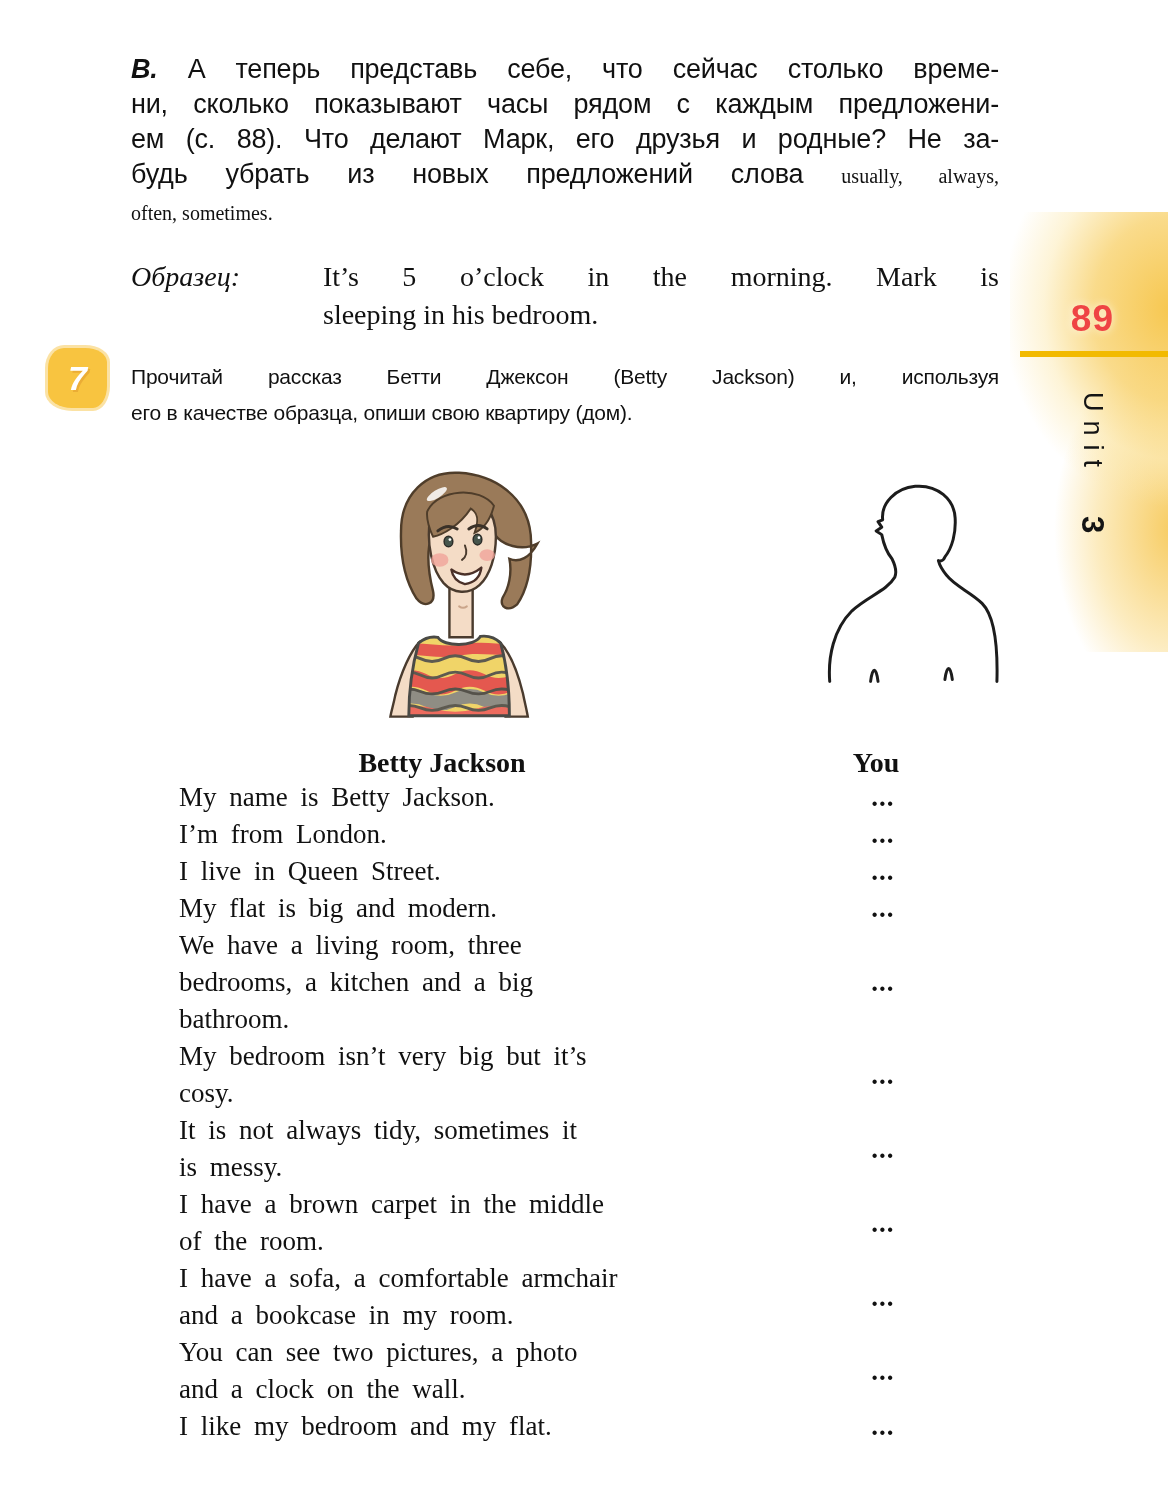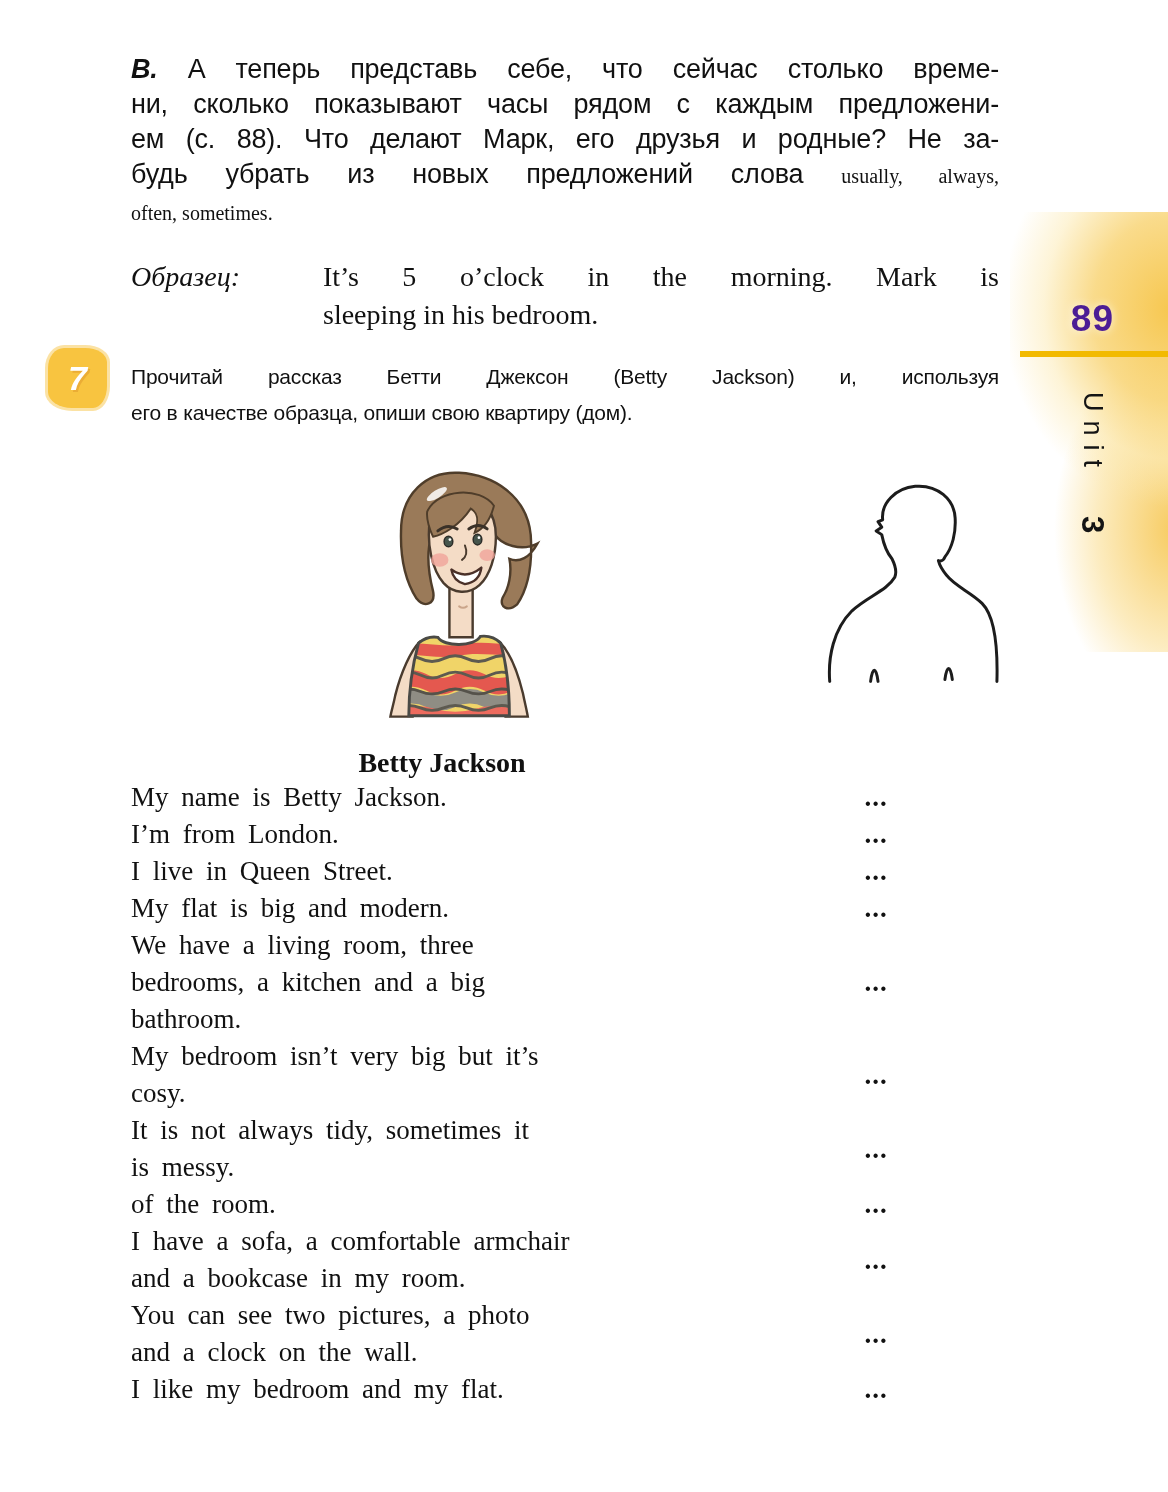--- a/index.html
+++ b/index.html
@@ -15,21 +15,21 @@
   
   .side-blob{
     position:absolute; right:0; top:212px; width:158px; height:440px;
     background:
       radial-gradient(130% 55% at 102% 22%, rgba(246,196,70,.95) 0%, rgba(248,210,110,.8) 38%, rgba(252,233,175,.5) 62%, rgba(255,255,255,0) 82%),
       radial-gradient(95% 52% at 104% 72%, rgba(246,198,80,.9) 0%, rgba(250,220,140,.55) 52%, rgba(255,255,255,0) 80%);
   }
   .page-number{
     position:absolute; top:298px; right:54px;
     font-family:"Liberation Sans", sans-serif;
-    font-weight:800; font-size:37px; letter-spacing:1px; color:#4c1d95;
+    font-weight:800; font-size:37px; letter-spacing:1px; color:#ef4444;
     text-shadow:0 0 10px rgba(255,255,255,.8);
   }
   .gold-rule{
     position:absolute; top:351px; right:0; width:148px; height:6px;
     background:#f2ba00;
   }
   .unit-word{
     position:absolute; top:392px; right:60px;
     writing-mode:vertical-rl;
     font-family:"Liberation Sans", sans-serif;
@@ -72,21 +72,21 @@
   .figures{ display:flex; margin-top:20px; height:270px; }
   .girl-fig{ margin-left:212px; }
   .outline-fig{ margin-left:238px; margin-top:6px; }
 
   .thead-row{ display:flex; margin-top:26px; margin-bottom:0;
               font-weight:bold; font-size:28px; }
   .thead-left{ width:622px; text-align:center; }
   .thead-right{ width:246px; text-align:center; }
 
   .trow{ display:flex; }
-  .tleft{ width:622px; }
+  .tleft{ width:622px;margin-left:48px; }
   .tline{ font-size:27px; line-height:37px; word-spacing:6px; }
   .tright{ width:246px; display:flex; align-items:center; justify-content:center;
            font-size:27px; font-weight:bold; letter-spacing:1px; }
 </style>
 </head>
 <body>
 
 <div class="side-blob"></div>
 <div class="page-number">89</div>
 <div class="gold-rule"></div>
@@ -170,20 +170,21 @@
 
     <svg class="outline-fig" width="192" height="250" viewBox="0 0 200 230">
       <path d="M18,222 C16,196 22,166 42,146 C58,131 80,124 88,110 C91,103 88,96 85,90 C80,84 76,74 74,64 L68,60 L74,56 L70,50 L75,48 C73,30 89,14 110,12 C134,10 152,26 153,46 C154,62 150,78 142,88 C141,91 138,93 135,92 C136,96 139,102 144,108 C152,119 170,126 182,138 C196,152 199,186 198,222" fill="none" stroke="#1c1c1c" stroke-width="3.2" stroke-linecap="round" stroke-linejoin="round"></path>
       <path d="M62,222 C64,206 68,206 70,222" fill="none" stroke="#1c1c1c" stroke-width="3.2" stroke-linecap="round"></path>
       <path d="M142,220 C144,204 148,204 150,220" fill="none" stroke="#1c1c1c" stroke-width="3.2" stroke-linecap="round"></path>
     </svg>
   </div>
 
   <div class="thead-row">
     <div class="thead-left">Betty Jackson</div>
+    <div class="thead-right">You</div>
   </div>
 
   <div class="trow">
     <div class="tleft">
         <div class="tline">My name is Betty Jackson.</div>
       </div>
     <div class="tright">...</div>
   </div>
   <div class="trow">
     <div class="tleft">
@@ -220,20 +221,21 @@
   </div>
   <div class="trow">
     <div class="tleft">
       <div class="tline">It is not always tidy, sometimes it</div>
       <div class="tline">is messy.</div>
     </div>
     <div class="tright">...</div>
   </div>
   <div class="trow">
     <div class="tleft">
+      <div class="tline">I have a brown carpet in the middle</div>
       <div class="tline">of the room.</div>
     </div>
     <div class="tright">...</div>
   </div>
   <div class="trow">
     <div class="tleft">
       <div class="tline">I have a sofa, a comfortable armchair</div>
       <div class="tline">and a bookcase in my room.</div>
     </div>
     <div class="tright">...</div>

